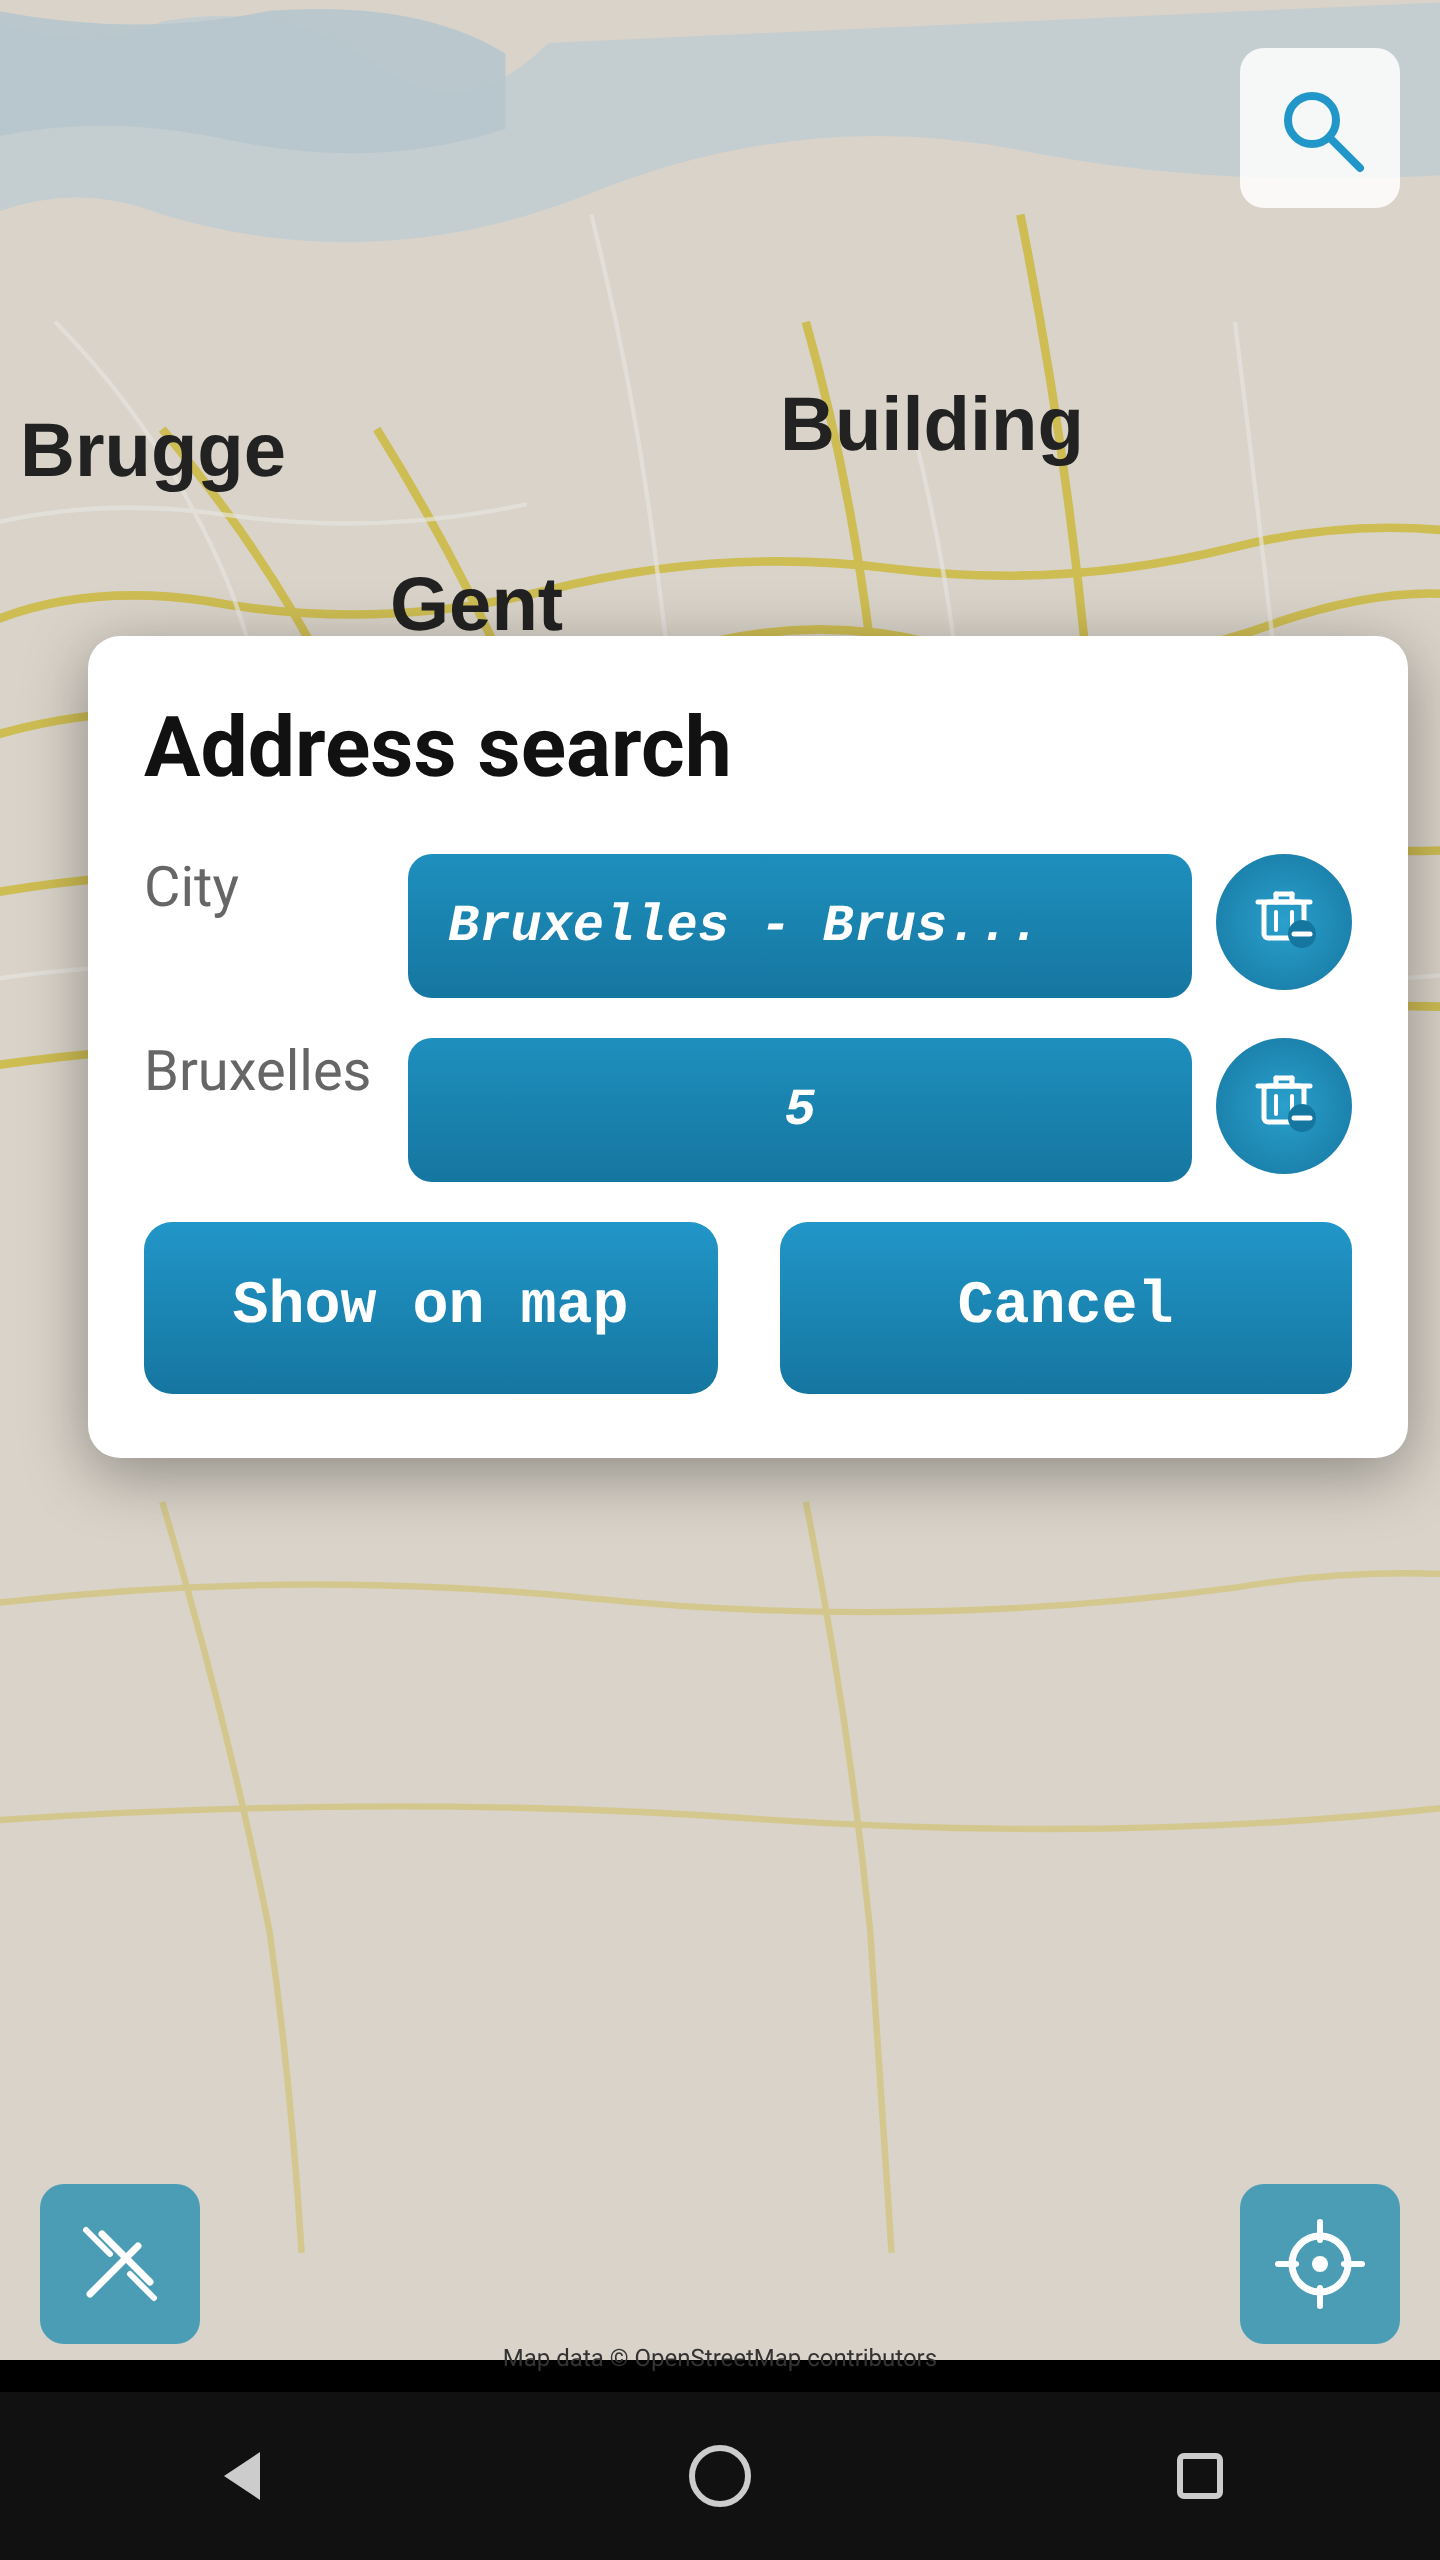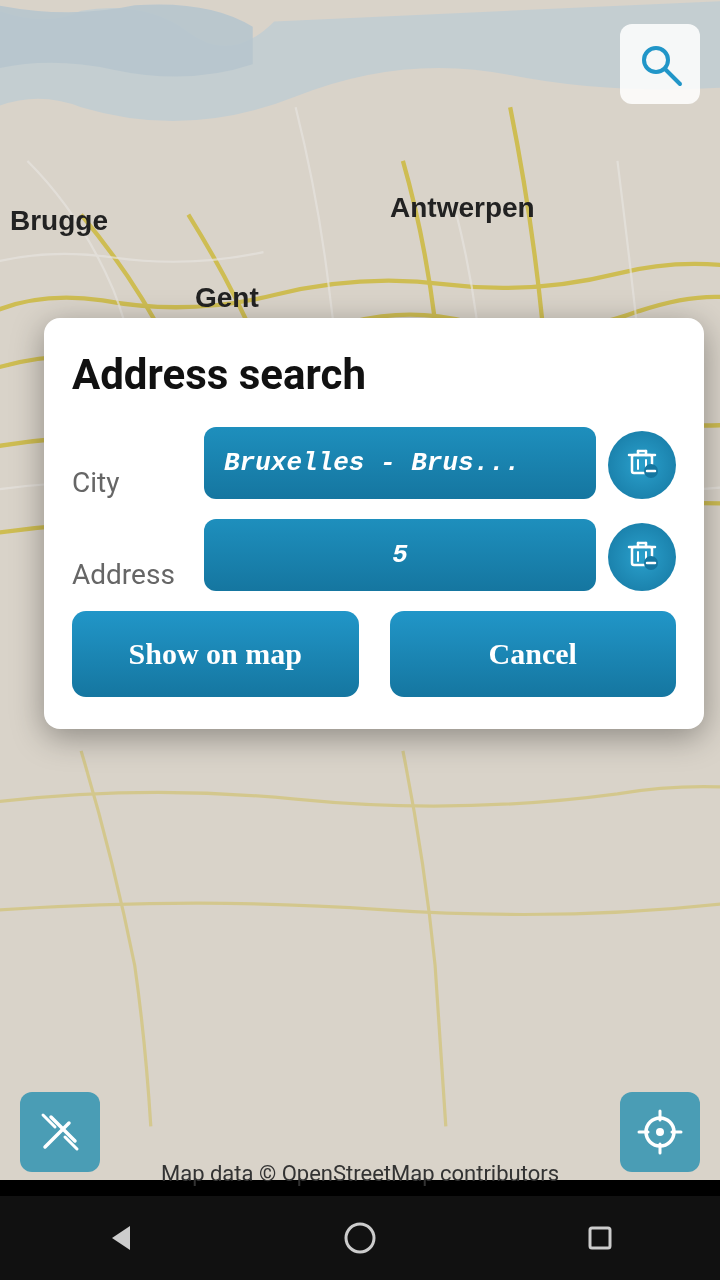--- a/index.html
+++ b/index.html
@@ -35,21 +35,21 @@
     #map-overlay {
       position: absolute;
       top: 0; left: 0;
       width: 100%; height: 100%;
       background: rgba(200,195,185,0.45);
     }
 
     
     .map-label {
       position: absolute;
-      font-size: 28px;
+      font-size: 38px;
       font-weight: bold;
       color: #222;
       font-family: Arial, sans-serif;
       pointer-events: none;
     }
 
     #label-brugge { top: 205px; left: 10px; }
     #label-antwerpen { top: 192px; left: 390px; }
     #label-gent { top: 282px; left: 195px; }
 
@@ -87,21 +87,21 @@
       cursor: pointer;
       z-index: 10;
     }
 
     
     #map-attribution {
       position: absolute;
       bottom: 94px;
       left: 50%;
       transform: translateX(-50%);
-      font-size: 22px;
+      font-size: 12px;
       color: #333;
       white-space: nowrap;
       z-index: 10;
     }
 
     
     #dialog-backdrop {
       position: absolute;
       top: 0; left: 12px;
       width: 720px; height: 1280px;
@@ -123,21 +123,21 @@
 
     #dialog-title {
       font-size: 42px;
       font-weight: bold;
       color: #111;
       margin-bottom: 28px;
     }
 
     .field-row {
       display: flex;
-      align-items: flex-end;
+      align-items: flex-start;
       margin-bottom: 20px;
       gap: 12px;
     }
 
     .field-label {
       width: 120px;
       font-size: 28px;
       color: #666;
       flex-shrink: 0;
     }
@@ -186,21 +186,21 @@
       gap: 16px;
       margin-top: 12px;
     }
 
     .action-btn {
       flex: 1;
       padding: 26px 10px;
       border-radius: 14px;
       font-size: 30px;
       font-weight: bold;
-      font-family: Liberation Serif, serif;
+      font-family: Liberation Mono, monospace;
       color: #fff;
       text-align: center;
       cursor: pointer;
       border: none;
       outline: none;
     }
 
     #btn-show-map {
       background: linear-gradient(180deg, #2196c8 0%, #1576a0 100%);
     }
@@ -264,21 +264,21 @@
       <path d="M0,750 Q150,730 300,745 Q450,760 600,740 Q660,730 720,735"></path>
       <path d="M100,700 Q130,800 150,900 Q160,970 165,1050"></path>
       <path d="M400,700 Q420,800 430,900 Q435,970 440,1050"></path>
       <path d="M0,850 Q200,835 380,848 Q560,860 720,840"></path>
     </g>
   </svg>
 
   <div id="map-overlay"></div>
 
   <div id="label-brugge" class="map-label">Brugge</div>
-  <div id="label-antwerpen" class="map-label">Antwerpen</div>
+  <div id="label-antwerpen" class="map-label">Building</div>
   <div id="label-gent" class="map-label">Gent</div>
 </div>
 
 <div id="search-btn">
   <svg width="48" height="48" viewBox="0 0 48 48">
     <circle cx="20" cy="20" r="12" stroke="#2196c8" stroke-width="4" fill="none"></circle>
     <line x1="29" y1="29" x2="44" y2="44" stroke="#2196c8" stroke-width="4" stroke-linecap="round"></line>
   </svg>
 </div>
 
@@ -326,21 +326,21 @@
 
             <circle cx="26" cy="26" r="7" fill="#1576a0"></circle>
             <line x1="22" y1="26" x2="30" y2="26" stroke="#fff" stroke-width="2.5" stroke-linecap="round"></line>
           </svg>
         </span>
       </button>
     </div>
 
 
     <div class="field-row">
-      <span class="field-label">Address</span>
+      <span class="field-label">Bruxelles</span>
       <div class="field-input" style="justify-content:center;">5</div>
       <button class="field-clear-btn">
         <span class="trash-icon">
           <svg width="34" height="34" viewBox="0 0 34 34">
             <rect x="7" y="10" width="20" height="18" rx="2" stroke="#fff" stroke-width="2.5" fill="none"></rect>
             <line x1="4" y1="10" x2="30" y2="10" stroke="#fff" stroke-width="2.5" stroke-linecap="round"></line>
             <line x1="13" y1="10" x2="13" y2="6" stroke="#fff" stroke-width="2.5" stroke-linecap="round"></line>
             <line x1="21" y1="10" x2="21" y2="6" stroke="#fff" stroke-width="2.5" stroke-linecap="round"></line>
             <line x1="13" y1="6" x2="21" y2="6" stroke="#fff" stroke-width="2.5" stroke-linecap="round"></line>
             <line x1="13" y1="15" x2="13" y2="24" stroke="#fff" stroke-width="2" stroke-linecap="round"></line>

